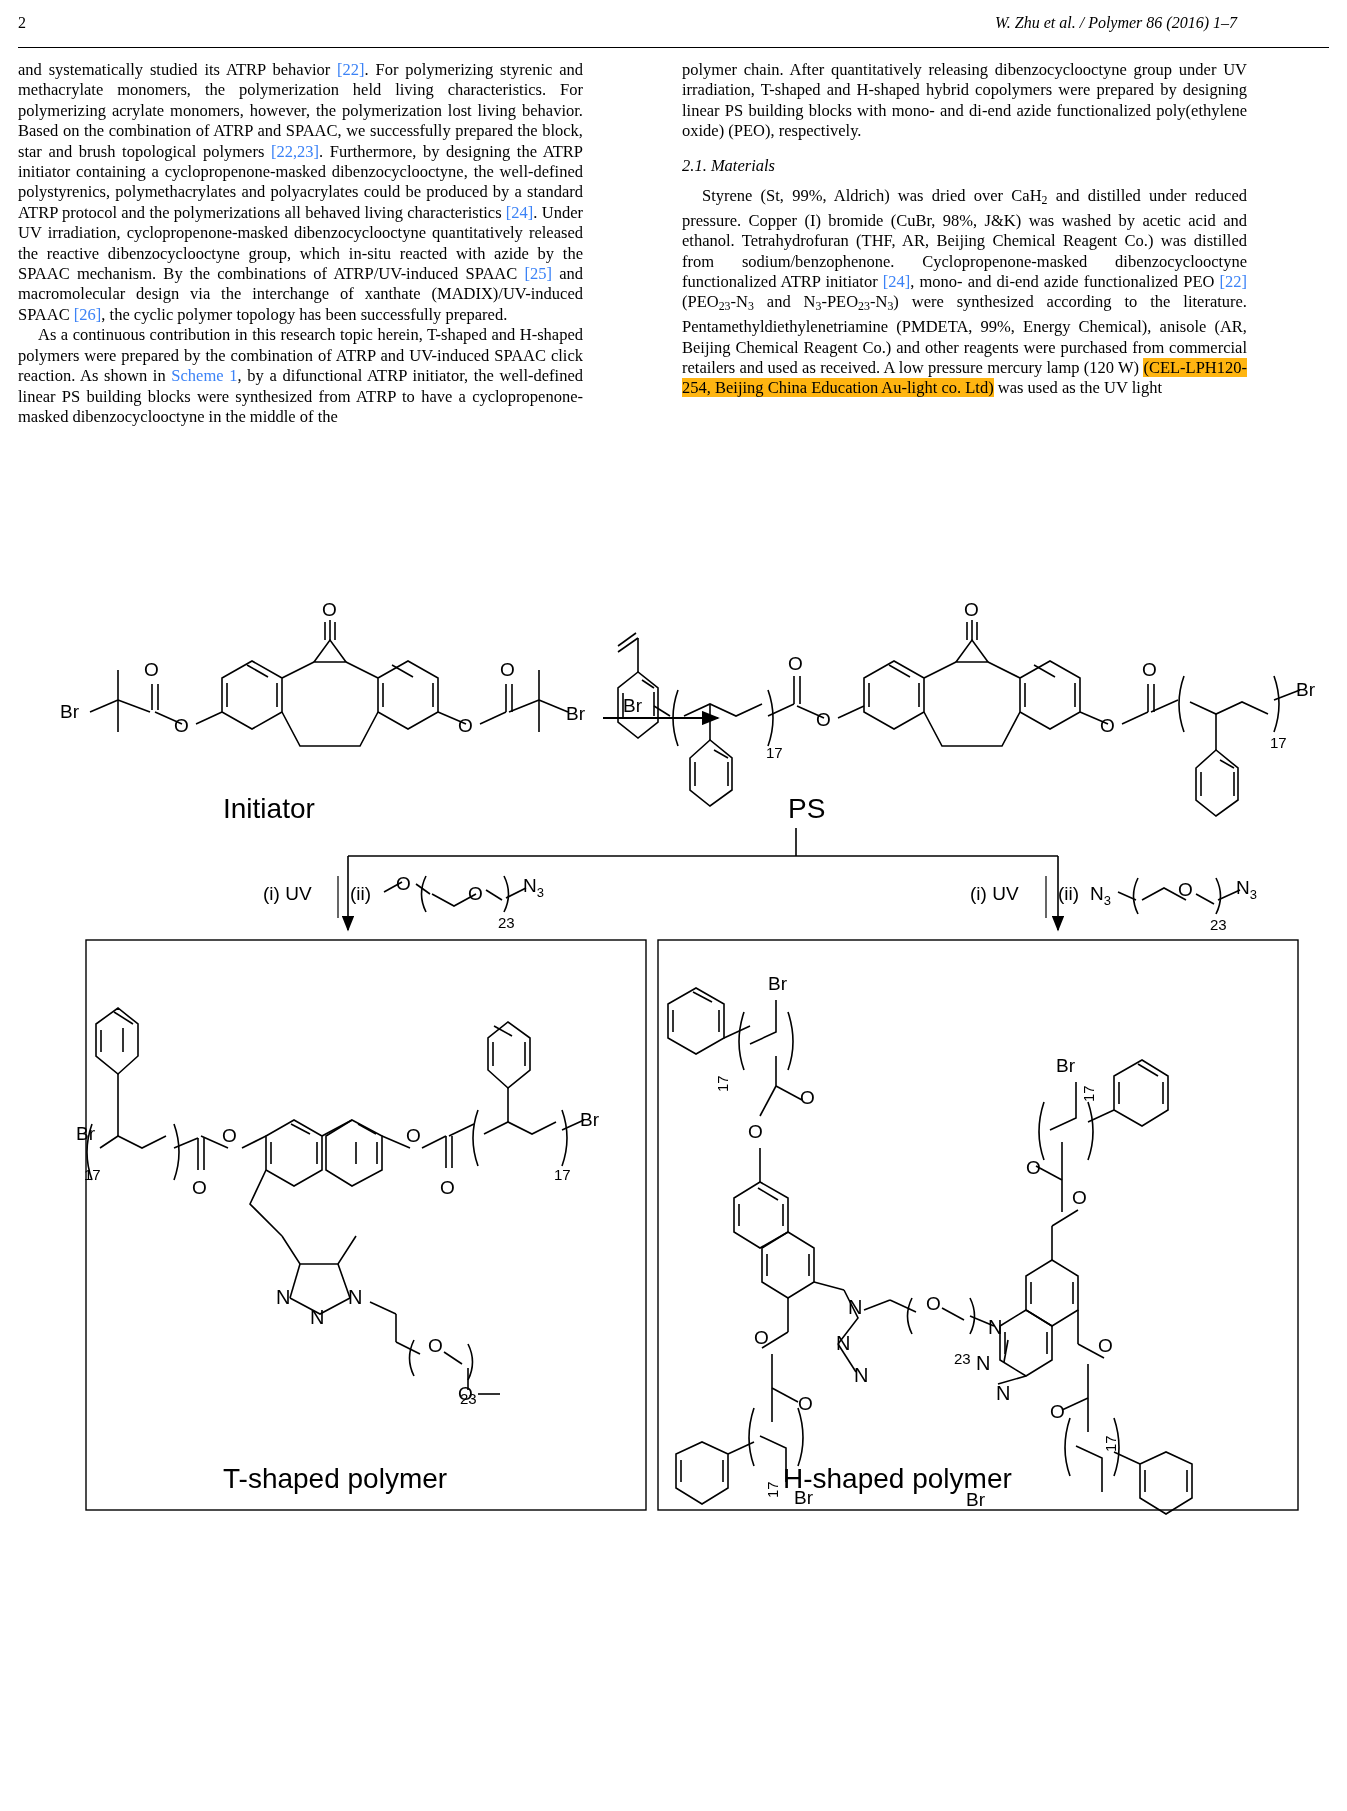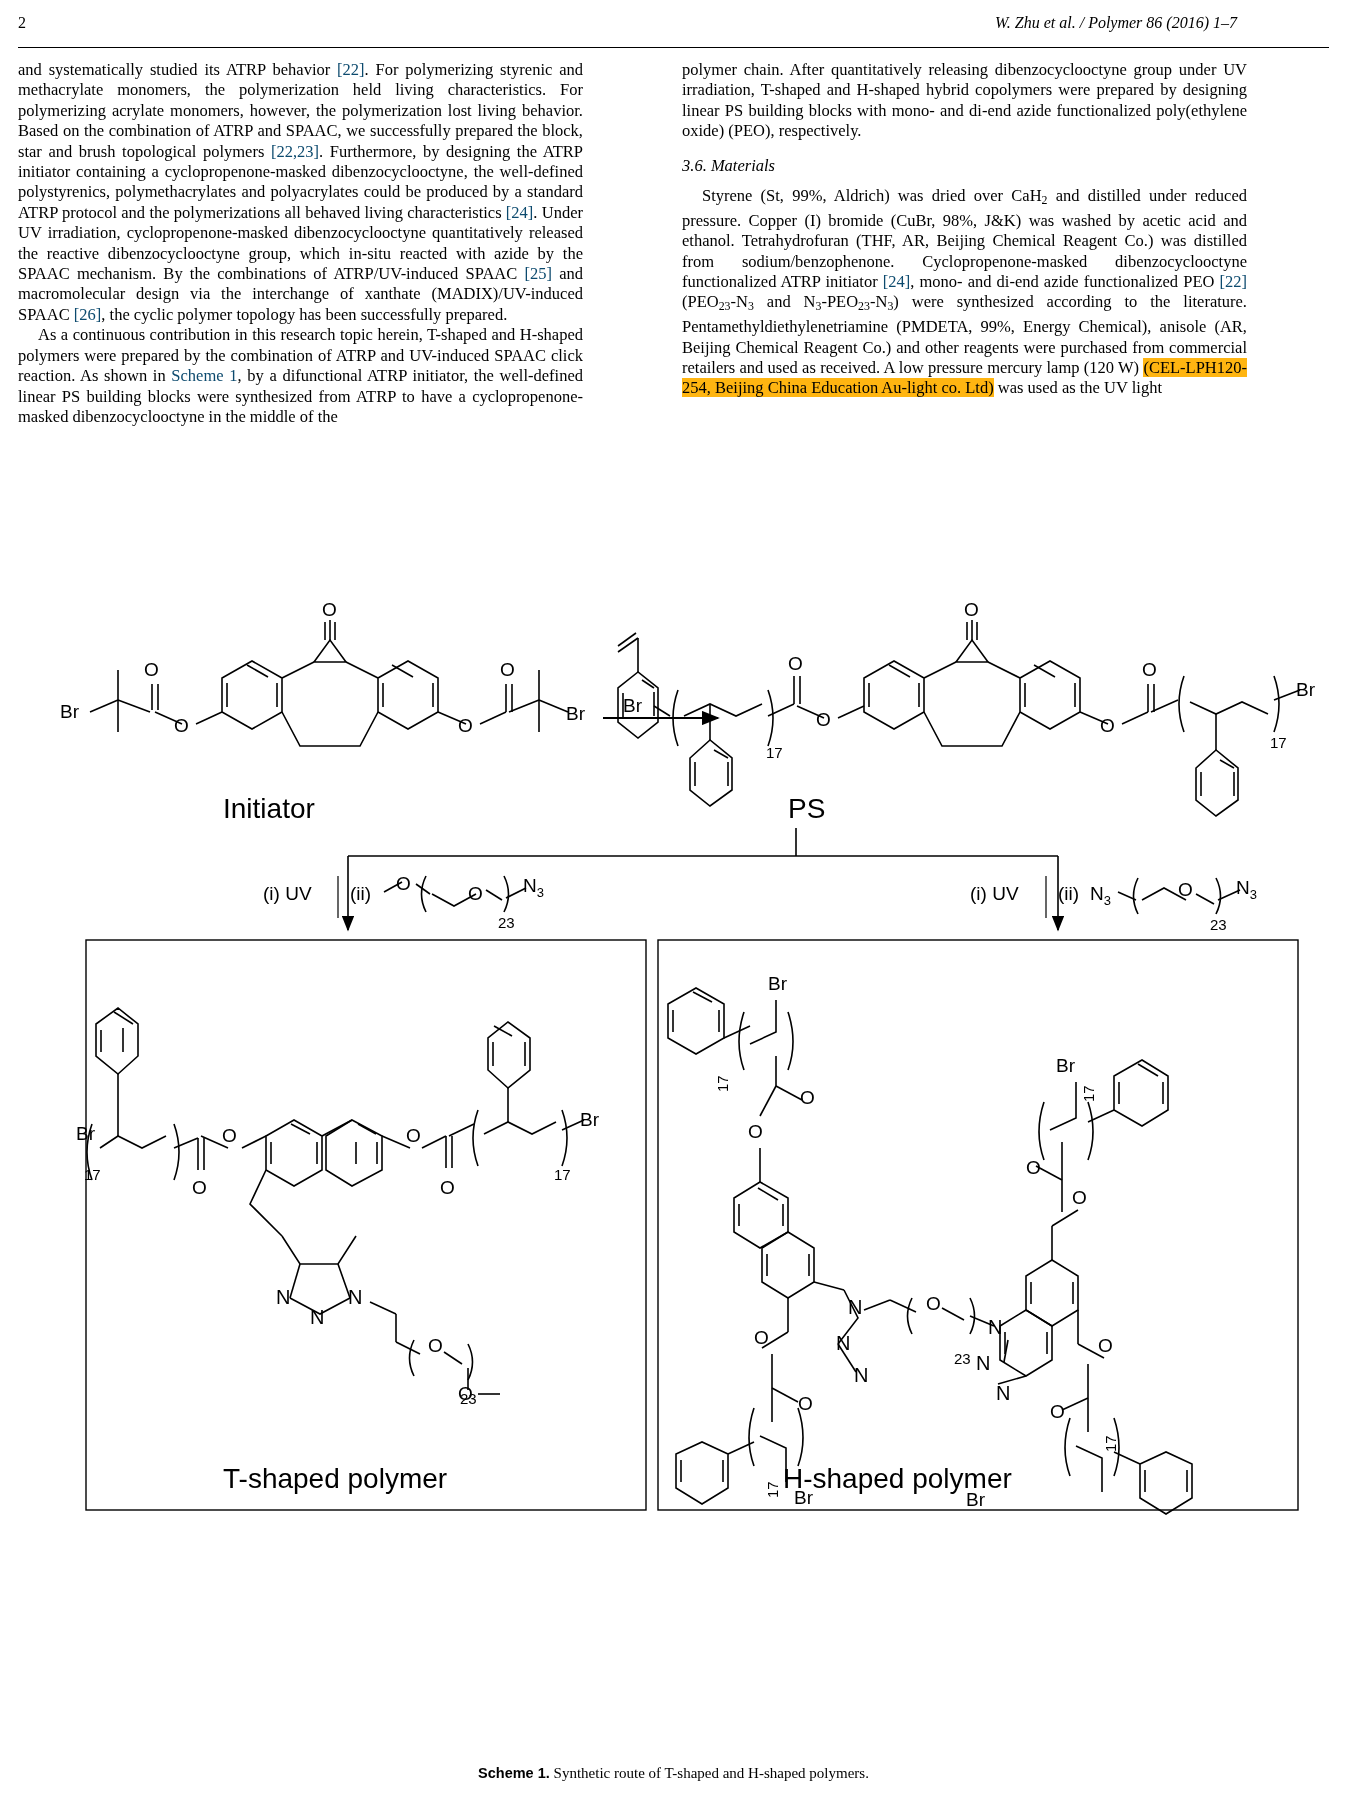--- a/index.html
+++ b/index.html
@@ -37,21 +37,21 @@
     width:1311px;
   }
   .col {
     position:absolute; top:0; width:565px;
     font-size:16.5px; line-height:20.4px; text-align:justify;
   }
   .col.left { left:0; }
   .col.right { left:664px; }
   .col p { margin:0; }
   .col p.indent { text-indent:20px; }
-  .ref { color:#0c4a6e; }
+  .ref { color:#3b82f6; }
   .hl { background:#ffb511; }
 
   h2.section {
     font-family:"Liberation Sans", sans-serif;
     font-size:17px; font-weight:bold;
     margin:22px 0 12px 0;
   }
   h3.subsection {
     font-family:"Liberation Serif", serif;
     font-size:16.5px; font-style:italic; font-weight:normal;
@@ -87,21 +87,21 @@
 
   <div class="cols">
 
     <div class="col left">
       <p><span>and systematically studied its ATRP behavior </span><span class="ref">[22]</span><span>. For polymerizing styrenic and methacrylate monomers, the polymerization held living characteristics. For polymerizing acrylate monomers, however, the polymerization lost living behavior. Based on the combination of ATRP and SPAAC, we successfully prepared the block, star and brush topological polymers </span><span class="ref">[22,23]</span><span>. Furthermore, by designing the ATRP initiator containing a cyclopropenone-masked dibenzocyclooctyne, the well-defined polystyrenics, polymethacrylates and polyacrylates could be produced by a standard ATRP protocol and the polymerizations all behaved living characteristics </span><span class="ref">[24]</span><span>. Under UV irradiation, cyclopropenone-masked dibenzocyclooctyne quantitatively released the reactive dibenzocyclooctyne group, which in-situ reacted with azide by the SPAAC mechanism. By the combinations of ATRP/UV-induced SPAAC </span><span class="ref">[25]</span><span> and macromolecular design via the interchange of xanthate (MADIX)/UV-induced SPAAC </span><span class="ref">[26]</span><span>, the cyclic polymer topology has been successfully prepared.</span></p>
       <p class="indent"><span>As a continuous contribution in this research topic herein, T-shaped and H-shaped polymers were prepared by the combination of ATRP and UV-induced SPAAC click reaction. As shown in </span><span class="ref">Scheme 1</span><span>, by a difunctional ATRP initiator, the well-defined linear PS building blocks were synthesized from ATRP to have a cyclopropenone-masked dibenzocyclooctyne in the middle of the</span></p>
     </div>
 
     <div class="col right">
       <p>polymer chain. After quantitatively releasing dibenzocyclooctyne group under UV irradiation, T-shaped and H-shaped hybrid copolymers were prepared by designing linear PS building blocks with mono- and di-end azide functionalized poly(ethylene oxide) (PEO), respectively.</p>
-      <h3 class="subsection">3.6.  Materials</h3>
+      <h3 class="subsection">2.1.  Materials</h3>
       <p class="indent"><span>Styrene (St, 99%, Aldrich) was dried over CaH</span><sub>2</sub><span> and distilled under reduced pressure. Copper (I) bromide (CuBr, 98%, J&amp;K) was washed by acetic acid and ethanol. Tetrahydrofuran (THF, AR, Beijing Chemical Reagent Co.) was distilled from sodium/benzophenone. Cyclopropenone-masked dibenzocyclooctyne functionalized ATRP initiator </span><span class="ref">[24]</span><span>, mono- and di-end azide functionalized PEO </span><span class="ref">[22]</span><span> (PEO</span><sub>23</sub><span>-N</span><sub>3</sub><span> and N</span><sub>3</sub><span>-PEO</span><sub>23</sub><span>-N</span><sub>3</sub><span>) were synthesized according to the literature. Pentamethyldiethylenetriamine (PMDETA, 99%, Energy Chemical), anisole (AR, Beijing Chemical Reagent Co.) and other reagents were purchased from commercial retailers and used as received. A low pressure mercury lamp (120 W) </span><span class="hl">(CEL-LPH120-254, Beijing China Education Au-light co. Ltd)</span><span> was used as the UV light</span></p>
     </div>
   </div>
 
   <div class="scheme">
   <svg width="1311" height="1160" viewBox="0 0 1311 1160" xmlns="http://www.w3.org/2000/svg">
     <defs>
       <marker id="arrH" markerWidth="10" markerHeight="8" refX="9" refY="4" orient="auto">
         <path d="M0,0 L10,4 L0,8 z" fill="#000"></path>
       </marker>
@@ -455,17 +455,14 @@
         <path d="M456,500 L482,512"></path>
         <path d="M482,512 L508,500 L534,512 L534,546 L508,562 L482,546 Z"></path>
         <path d="M487,518 L487,540"></path>
             <path d="M529,518 L529,540"></path>
       </g>
       <text x="765" y="888" font-family="Liberation Sans, sans-serif" font-size="28" fill="#000" stroke="none">H-shaped polymer</text>
     </g>
   </svg>
   </div>
 
-  <div class="caption">
-    <b>Scheme 1.</b><span class="txt"> Synthetic route of T-shaped and H-shaped polymers.</span>
-  </div>
 
 </div>
 
 </body></html>

